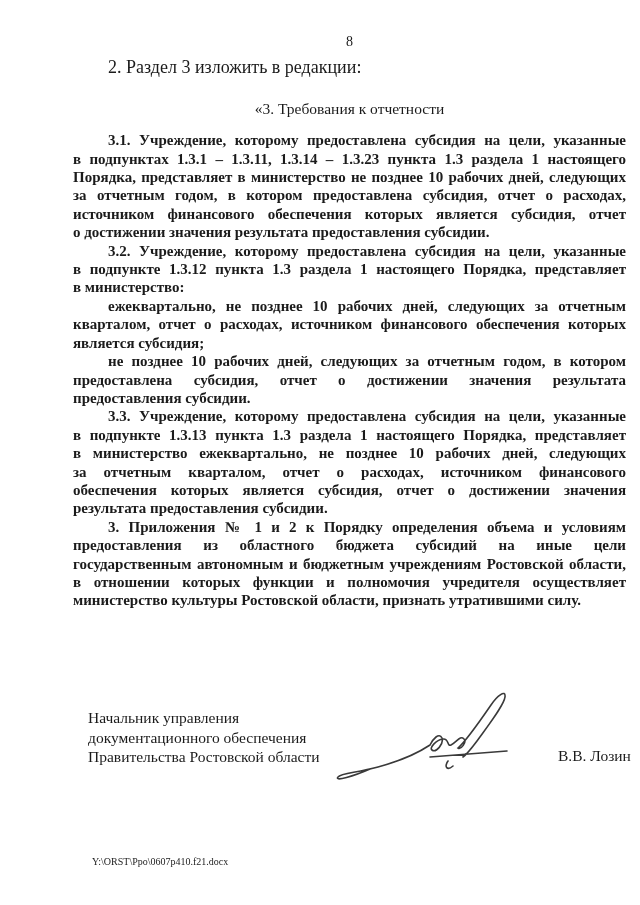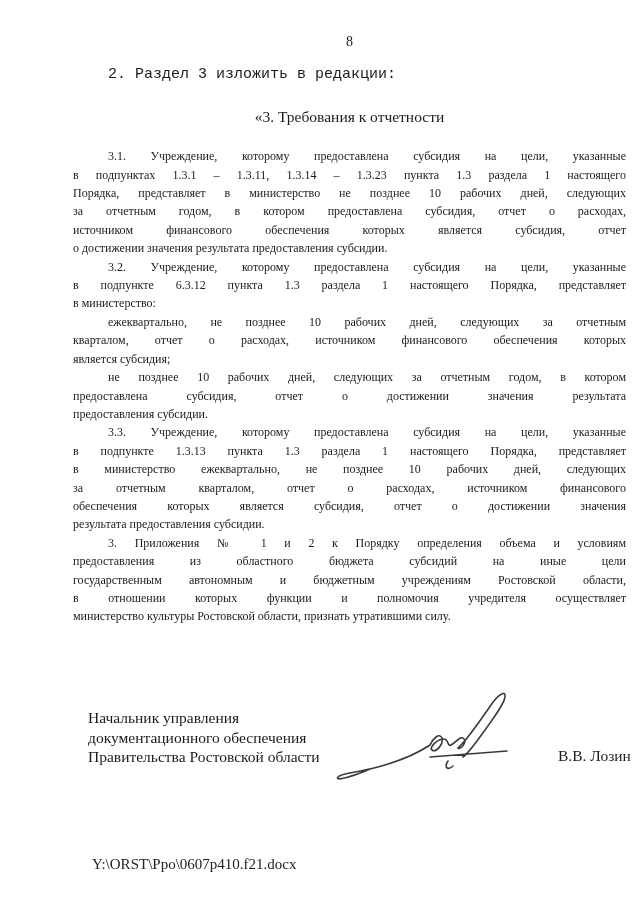--- a/index.html
+++ b/index.html
@@ -12,33 +12,32 @@
     color: #1b1b1b;
     overflow: hidden;
   }
   .content { padding: 33px 14px 0 73px; }
   .page-number {
     text-align: center;
     font-size: 14px;
     line-height: 18.4px;
   }
   .intro-line {
-    margin-top: 15px;
-    font-size: 15px;
+    margin-top: 7px;
+    font-size: 18px;
     line-height: 18.4px;
     text-indent: 35px;
-    font-family: Liberation Mono, monospace;
   }
   .section-heading {
     margin-top: 23px;
     text-align: center;
     font-size: 15.5px;
     line-height: 18.4px;
   }
-  .doc-body { margin-top: 21px; font-size: 12px; }
+  .doc-body { margin-top: 13px; font-size: 15px; font-weight: bold; }
   .para { margin: 0; }
   .line {
     display: block;
     line-height: 18.4px;
     text-align: justify;
     text-align-last: justify;
     white-space: nowrap;
   }
   .line.last { text-align-last: left; }
   .line.first { text-indent: 35px; }
@@ -60,21 +59,21 @@
     position: absolute;
     left: 558px;
     top: 747px;
     font-size: 15.5px;
     line-height: 18.4px;
   }
   .footer-path {
     position: absolute;
     left: 92px;
     top: 856px;
-    font-size: 15px;
+    font-size: 10px;
     color: #222222;
   }
 </style>
 </head>
 <body>
 
 <div class="page">
   <div class="content">
     <div class="page-number">8</div>
     <div class="intro-line">2. Раздел 3 изложить в редакции:</div>
@@ -83,21 +82,21 @@
         <div class="para">
           <div class="line first">3.1. Учреждение, которому предоставлена субсидия на цели, указанные</div>
           <div class="line">в подпунктах 1.3.1 – 1.3.11, 1.3.14 – 1.3.23 пункта 1.3 раздела 1 настоящего</div>
           <div class="line">Порядка, представляет в министерство не позднее 10 рабочих дней, следующих</div>
           <div class="line">за отчетным годом, в котором предоставлена субсидия, отчет о расходах,</div>
           <div class="line">источником финансового обеспечения которых является субсидия, отчет</div>
           <div class="line last">о достижении значения результата предоставления субсидии.</div>
         </div>
         <div class="para">
           <div class="line first">3.2. Учреждение, которому предоставлена субсидия на цели, указанные</div>
-          <div class="line">в подпункте 6.3.12 пункта 1.3 раздела 1 настоящего Порядка, представляет</div>
+          <div class="line">в подпункте 1.3.12 пункта 1.3 раздела 1 настоящего Порядка, представляет</div>
           <div class="line last">в министерство:</div>
         </div>
         <div class="para">
           <div class="line first">ежеквартально, не позднее 10 рабочих дней, следующих за отчетным</div>
           <div class="line">кварталом, отчет о расходах, источником финансового обеспечения которых</div>
           <div class="line last">является субсидия;</div>
         </div>
         <div class="para">
           <div class="line first">не позднее 10 рабочих дней, следующих за отчетным годом, в котором</div>
           <div class="line">предоставлена субсидия, отчет о достижении значения результата</div>

